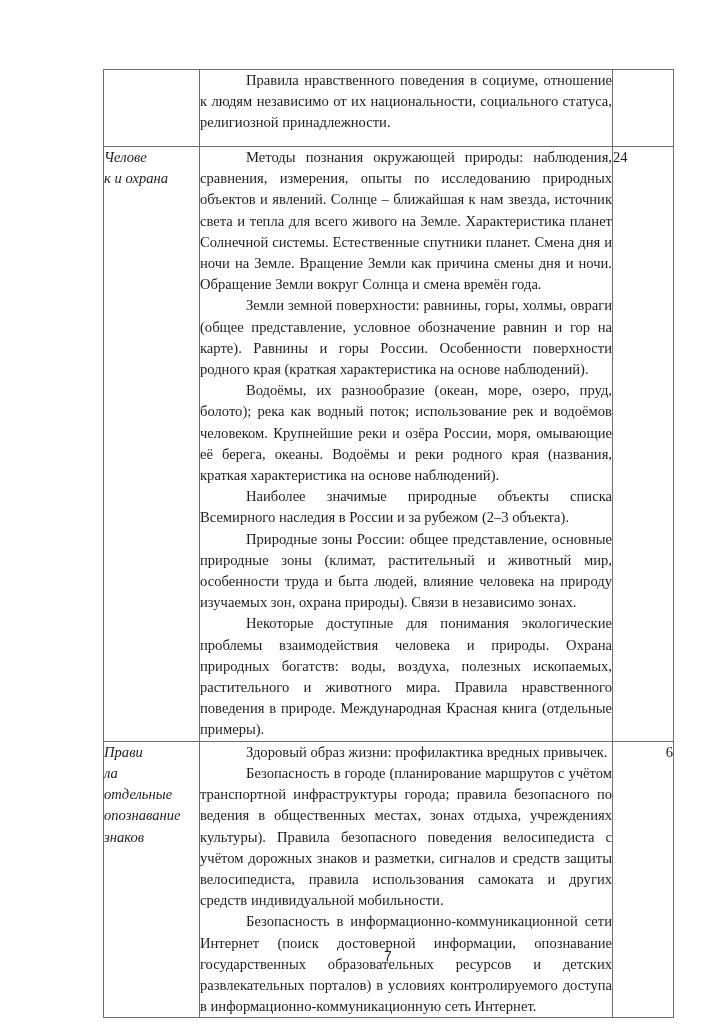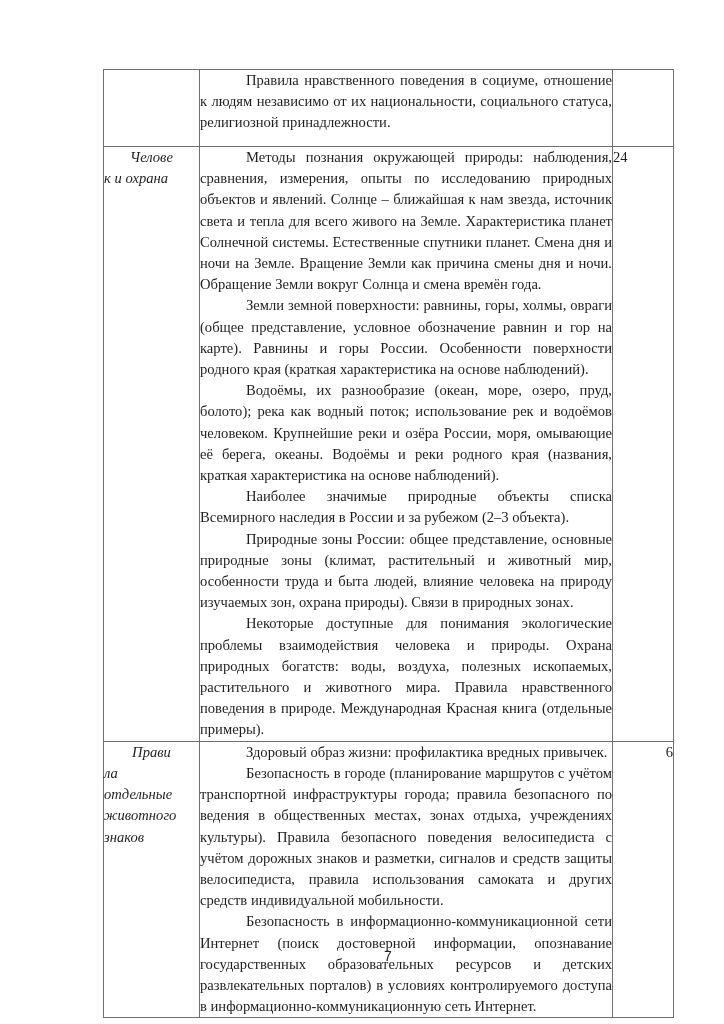--- a/index.html
+++ b/index.html
@@ -10,21 +10,21 @@
     width: 570px; border-collapse: collapse; table-layout: fixed;
     font-family: "Liberation Serif", "DejaVu Serif", serif;
     font-size: 14.6px; line-height: 21.2px; color: #1e1e1e;
   }
   table.content td { border: 1.3px solid #6e6e6e; vertical-align: top; padding: 0; margin-top: 24px; }
   col.c1 { width: 96px; }
   col.c2 { width: 413px; }
   col.c3 { width: 61px; }
   td.topic { padding: 2px 5px 0 4px; font-style: italic; }
   td.topic .tl { display: block; }
-  td.topic .tl.right { text-align: center; }
+  td.topic .tl.right { text-align: left; }
   td.body { padding: 2px 7px 0 6px; text-align: justify; }
   td.body p { margin: 0; text-indent: 46px; text-align: justify; }
   td.hours { padding: 2px 6px 0 7px; }
   td.hours.right { text-align: right; }
   .row1 td { height: 76px; }
   .row2 td { height: 537px; }
   .row3 td { height: 240px; }
   .page-number {
     position: absolute; top: 948px; left: 0; width: 776px; text-align: center;
     font-family: "Liberation Sans", "DejaVu Sans", sans-serif; font-size: 14px; color: #222;
@@ -51,31 +51,31 @@
       <tr class="row2">
         <td class="topic">
           <span class="tl right">Челове</span>
           <span class="tl">к и охрана</span>
         </td>
         <td class="body">
           <p>Методы познания окружающей природы: наблюдения, сравнения, измерения, опыты по исследованию природных объектов и явлений. Солнце – ближайшая к нам звезда, источник света и тепла для всего живого на Земле. Характеристика планет Солнечной системы. Естественные спутники планет. Смена дня и ночи на Земле. Вращение Земли как причина смены дня и ночи. Обращение Земли вокруг Солнца и смена времён года.</p>
           <p>Земли земной поверхности: равнины, горы, холмы, овраги (общее представление, условное обозначение равнин и гор на карте). Равнины и горы России. Особенности поверхности родного края (краткая характеристика на основе наблюдений).</p>
           <p>Водоёмы, их разнообразие (океан, море, озеро, пруд, болото); река как водный поток; использование рек и водоёмов человеком. Крупнейшие реки и озёра России, моря, омывающие её берега, океаны. Водоёмы и реки родного края (названия, краткая характеристика на основе наблюдений).</p>
           <p>Наиболее значимые природные объекты списка Всемирного наследия в России и за рубежом (2–3 объекта).</p>
-          <p>Природные зоны России: общее представление, основные природные зоны (климат, растительный и животный мир, особенности труда и быта людей, влияние человека на природу изучаемых зон, охрана природы). Связи в природных зонах.</p>
+          <p>Природные зоны России: общее представление, основные природные зоны (климат, растительный и животный мир, особенности труда и быта людей, влияние человека на природу изучаемых зон, охрана природы). Связи в независимо зонах.</p>
           <p>Некоторые доступные для понимания экологические проблемы взаимодействия человека и природы. Охрана природных богатств: воды, воздуха, полезных ископаемых, растительного и животного мира. Правила нравственного поведения в природе. Международная Красная книга (отдельные примеры).</p>
         </td>
         <td class="hours">24</td>
       </tr>
       <tr class="row3">
         <td class="topic">
           <span class="tl right">Прави</span>
           <span class="tl">ла</span>
           <span class="tl">отдельные</span>
-          <span class="tl">животного</span>
+          <span class="tl">опознавание</span>
           <span class="tl">знаков</span>
         </td>
         <td class="body">
           <p>Здоровый образ жизни: профилактика вредных привычек.</p>
           <p>Безопасность в городе (планирование маршрутов с учётом транспортной инфраструктуры города; правила безопасного по ведения в общественных местах, зонах отдыха, учреждениях культуры). Правила безопасного поведения велосипедиста с учётом дорожных знаков и разметки, сигналов и средств защиты велосипедиста, правила использования самоката и других средств индивидуальной мобильности.</p>
           <p>Безопасность в информационно-коммуникационной сети Интернет (поиск достоверной информации, опознавание государственных образовательных ресурсов и детских развлекательных порталов) в условиях контролируемого доступа в информационно-коммуникационную сеть Интернет.</p>
         </td>
         <td class="hours right">6</td>
       </tr>
     </tbody>

